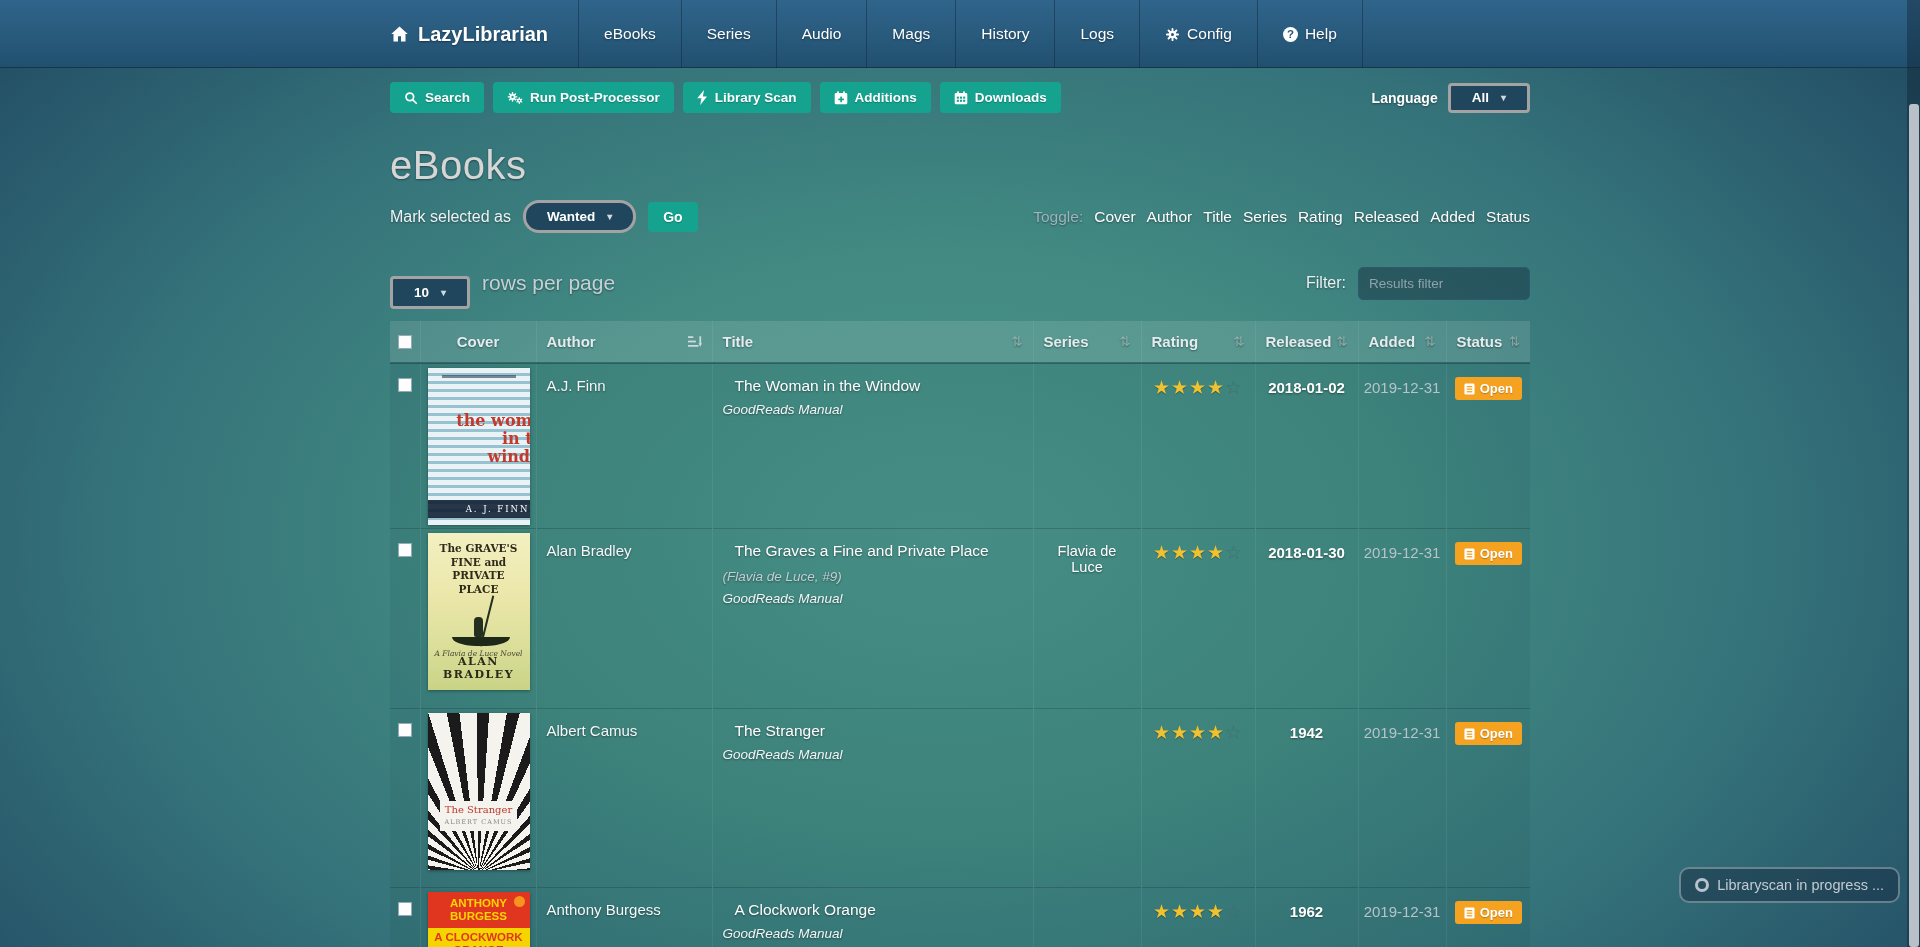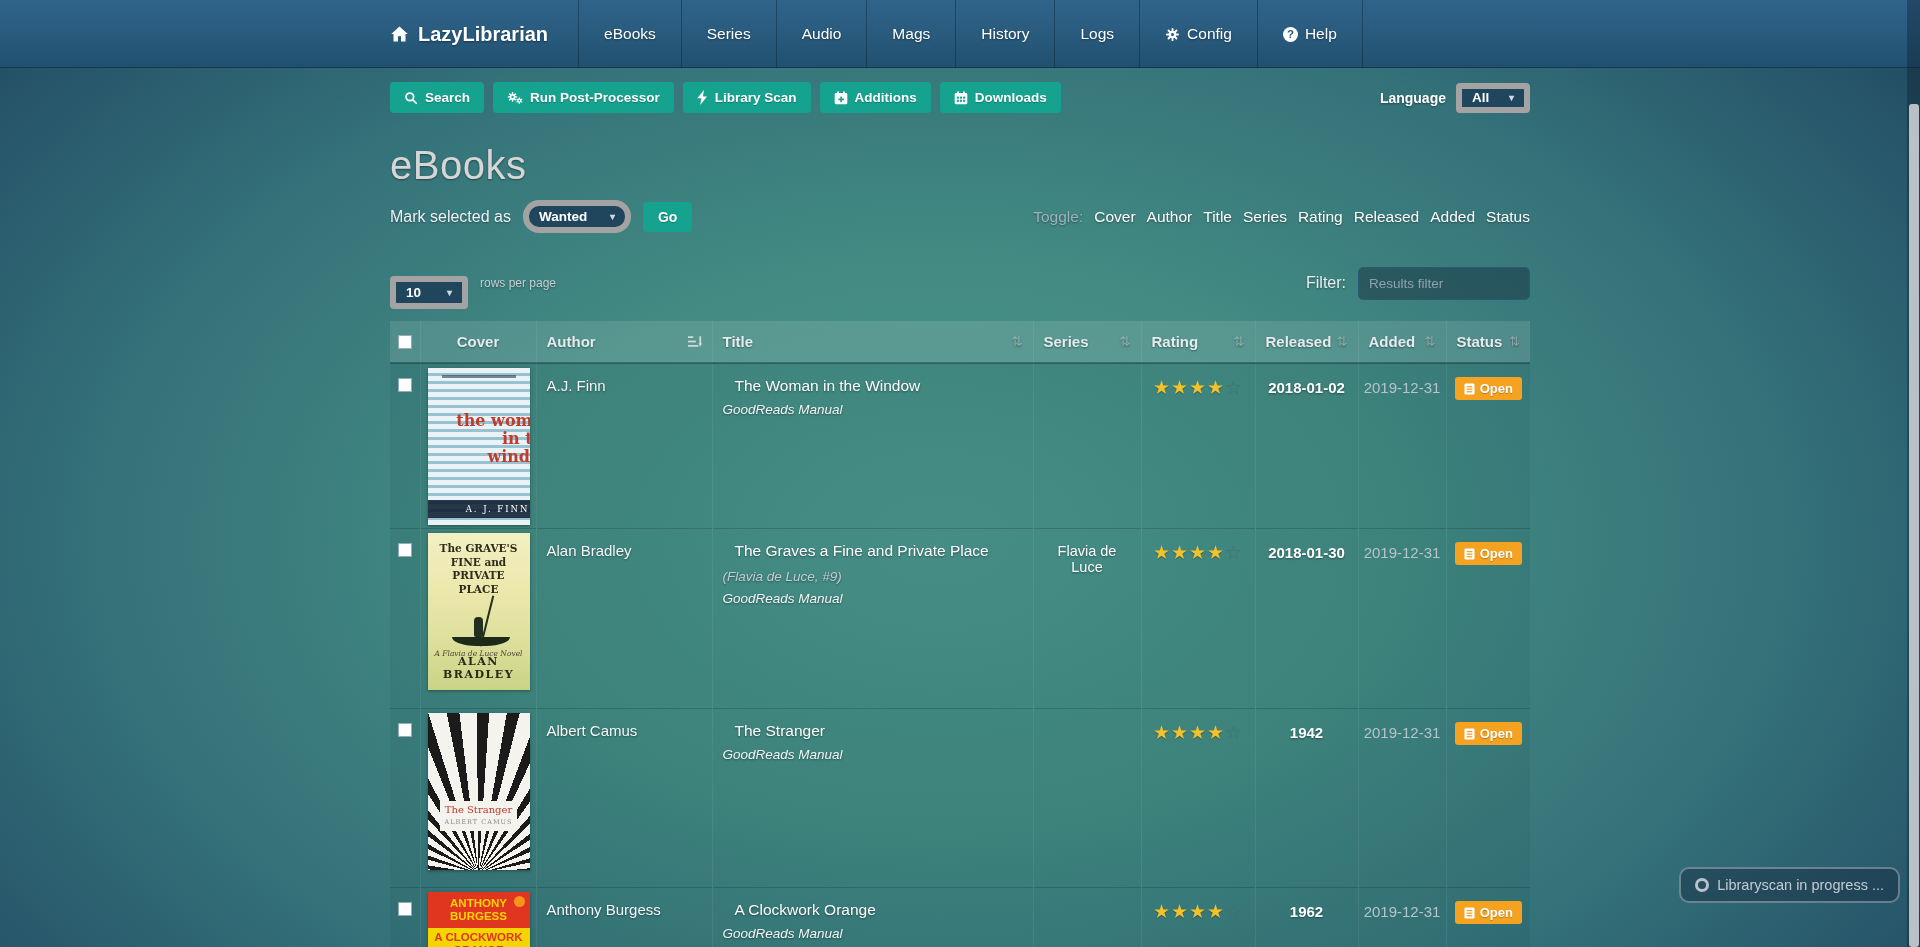--- a/index.html
+++ b/index.html
@@ -33,43 +33,43 @@
   .tealbtn {
     background: #15a390; color: #fff; border: none; border-radius: 4px;
     font-family: "Liberation Sans", sans-serif;
     font-size: 13.5px; font-weight: bold; padding: 8px 14px;
     display: inline-flex; align-items: center; gap: 7px; cursor: pointer;
     text-shadow: 0 1px 1px rgba(0,0,0,0.25);
   }
   .lang-box { margin-left: auto; display: flex; align-items: center; gap: 10px; }
   .lang-label { font-size: 14px; font-weight: bold; }
   .fake-select {
-    background: #20465e; border: 6px solid #a3a3a3; border-radius: 4px; color: #fff;
+    background: #20465e; border: 3px solid #a3a3a3; border-radius: 4px; color: #fff;
     font-size: 13.5px; font-weight: bold; display: inline-flex; align-items: center;
-    justify-content: space-between; padding: 0 10px; height: 30px; cursor: pointer;
+    justify-content: space-between; padding: 0 21px; height: 30px; cursor: pointer;
   }
   .fake-select .caret { font-size: 10px; color: #cfd9df; margin-left: 12px; }
 
   
   .container { width: 1140px; margin: 0 auto; }
   h1.page-title { margin-top: 30px; font-size: 40px; font-weight: 500; color: #d6d6d6; letter-spacing: 0.5px; }
 
   .mark-row { display: flex; align-items: center; margin-top: 12px; }
   .mark-left { display: flex; align-items: center; gap: 12px; }
   .mark-label { font-size: 16px; color: #edf3f5; }
   .sel-wanted { height: 33px; min-width: 108px; border-radius: 16px; }
   .go-btn { padding: 7px 15px; font-size: 14px; }
   .toggle-box { margin-left: auto; display: flex; align-items: center; gap: 11px; font-size: 15.5px; }
   .toggle-label { color: #9db3bd; }
   .toggle-box a { color: #fff; text-decoration: none; }
 
   .page-row { display: flex; align-items: center; margin-top: 24px; }
   .rows-box { display: flex; align-items: center; gap: 12px; }
   .sel-rows { height: 33px; min-width: 78px; margin-top: 19px; }
-  .rows-label { font-size: 12px; color: #c5d1d6; }
+  .rows-label { font-size: 21px; color: #c5d1d6; }
   .filter-box { margin-left: auto; display: flex; align-items: center; gap: 12px; }
   .filter-label { font-size: 16px; color: #e9f1f3; }
   .filter-input {
     width: 172px; height: 33px; background: rgba(25,55,70,0.55);
     border: 1px solid #2b5a70; border-radius: 5px; color: #dfe8ec;
     font-family: "Liberation Sans", sans-serif; font-size: 13.5px; padding: 0 10px; outline: none;
   }
   .filter-input::placeholder { color: #8fa3ad; }
 
   

